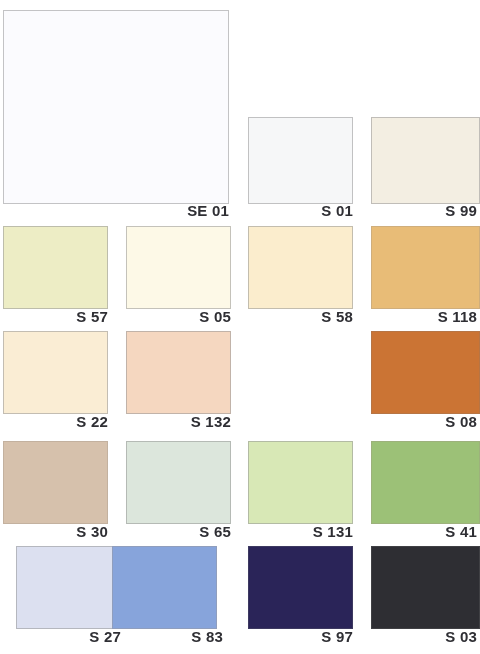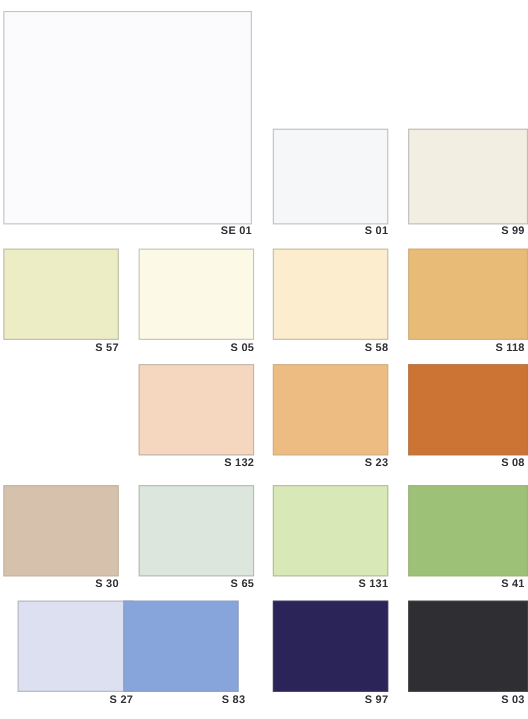--- a/index.html
+++ b/index.html
@@ -41,21 +41,21 @@
     border: 1px solid rgba(160,150,135,0.35);
   }
   .swatch-chip.dark-chip {
     border: 1px solid rgba(120,120,120,0.25);
   }
   .swatch-label {
     position: absolute;
     right: 0;
     text-align: right;
     font-family: "Liberation Sans", "DejaVu Sans", sans-serif;
-    font-size: 10px;
+    font-size: 15px;
     font-weight: 700;
     letter-spacing: 0.2px;
     color: #2f2f34;
     white-space: nowrap;
     line-height: 11px;
   }
 </style>
 </head>
 <body>
 
@@ -81,27 +81,27 @@
       <div class="swatch-label" style="top: 85px; right: 0px; color: rgb(47, 47, 52);">S 05</div>
     </div>
     <div class="swatch-cell" style="left: 248px; top: 226px; width: 105px; height: 97px;">
       <div class="swatch-chip" style="width: 105px; height: 83px; background: rgb(251, 237, 205);"></div>
       <div class="swatch-label" style="top: 85px; right: 0px; color: rgb(47, 47, 52);">S 58</div>
     </div>
     <div class="swatch-cell" style="left: 371px; top: 226px; width: 109px; height: 97px;">
       <div class="swatch-chip no-border" style="width: 109px; height: 83px; background: rgb(232, 188, 119);"></div>
       <div class="swatch-label" style="top: 85px; right: 3px; color: rgb(47, 47, 52);">S 118</div>
     </div>
+    <div class="swatch-cell" style="left: 3px; top: 331px; width: 105px; height: 97px;">
+      <div class="swatch-chip" style="width: 105px; height: 83px; background: rgb(250, 237, 212);"></div>
+      <div class="swatch-label" style="top: 85px; right: 0px; color: rgb(47, 47, 52);">S 22</div>
+    </div>
     <div class="swatch-cell" style="left: 126px; top: 331px; width: 105px; height: 97px;">
       <div class="swatch-chip" style="width: 105px; height: 83px; background: rgb(245, 215, 192);"></div>
       <div class="swatch-label" style="top: 85px; right: 0px; color: rgb(47, 47, 52);">S 132</div>
-    </div>
-    <div class="swatch-cell" style="left: 248px; top: 331px; width: 105px; height: 97px;">
-      <div class="swatch-chip no-border" style="width: 105px; height: 83px; background: rgb(237, 188, 131);"></div>
-      <div class="swatch-label" style="top: 85px; right: 0px; color: rgb(47, 47, 52);">S 23</div>
     </div>
     <div class="swatch-cell" style="left: 371px; top: 331px; width: 109px; height: 97px;">
       <div class="swatch-chip dark-chip" style="width: 109px; height: 83px; background: rgb(203, 116, 52);"></div>
       <div class="swatch-label" style="top: 85px; right: 3px; color: rgb(47, 47, 52);">S 08</div>
     </div>
     <div class="swatch-cell" style="left: 3px; top: 441px; width: 105px; height: 97px;">
       <div class="swatch-chip no-border" style="width: 105px; height: 83px; background: rgb(214, 193, 172);"></div>
       <div class="swatch-label" style="top: 85px; right: 0px; color: rgb(47, 47, 52);">S 30</div>
     </div>
     <div class="swatch-cell" style="left: 126px; top: 441px; width: 105px; height: 97px;">

